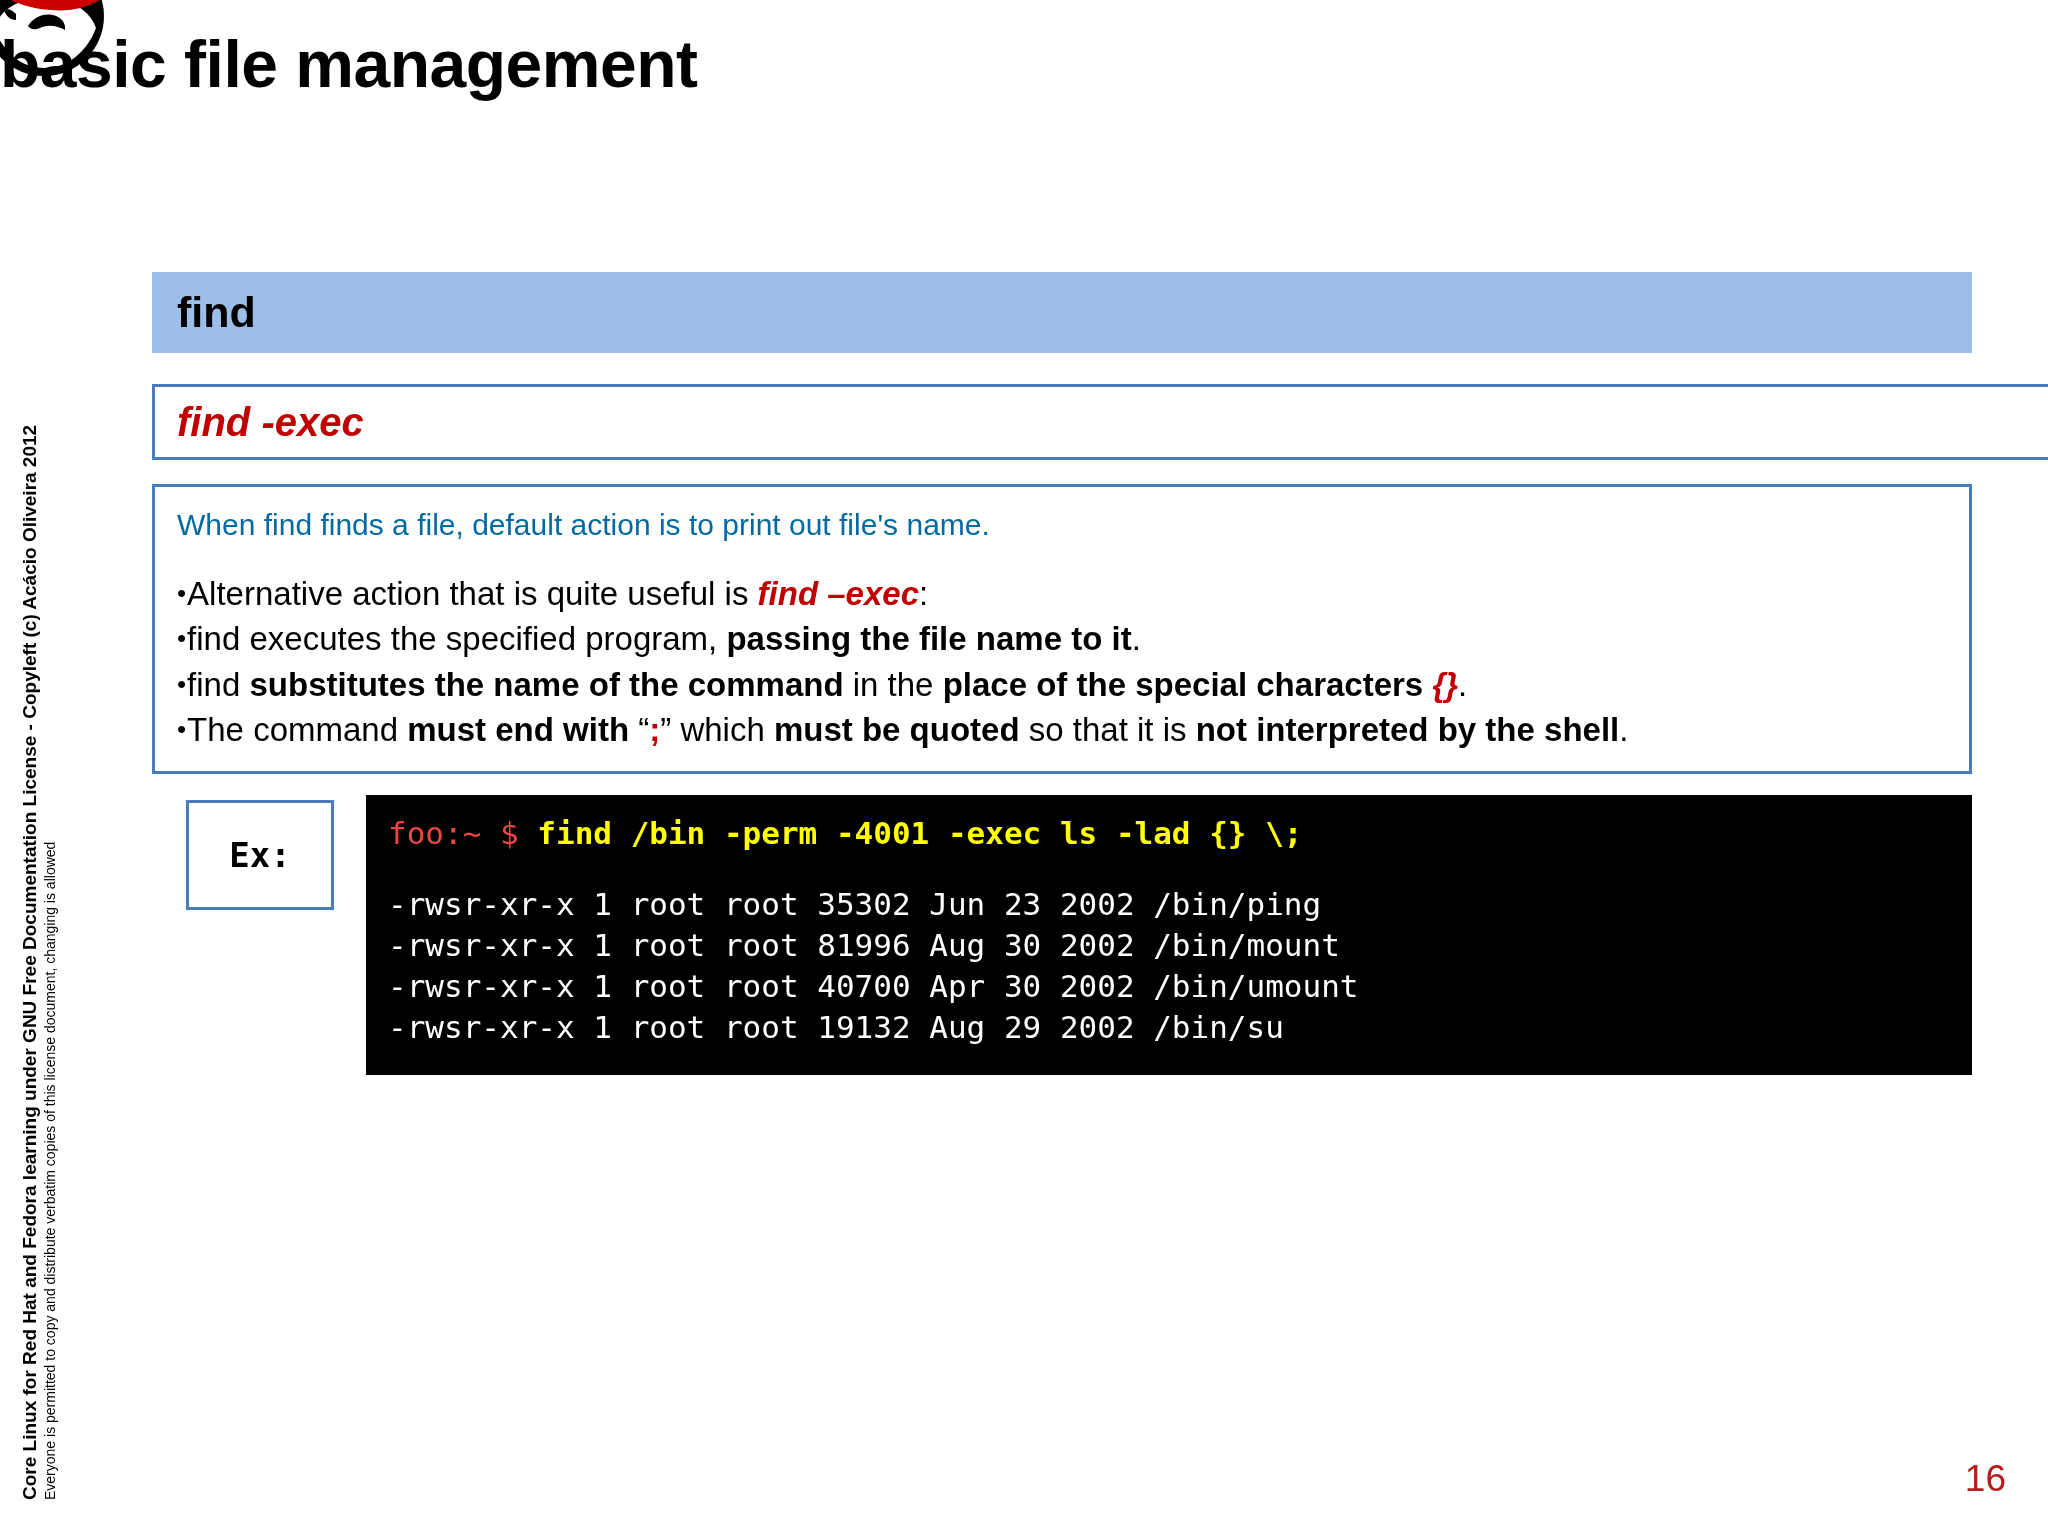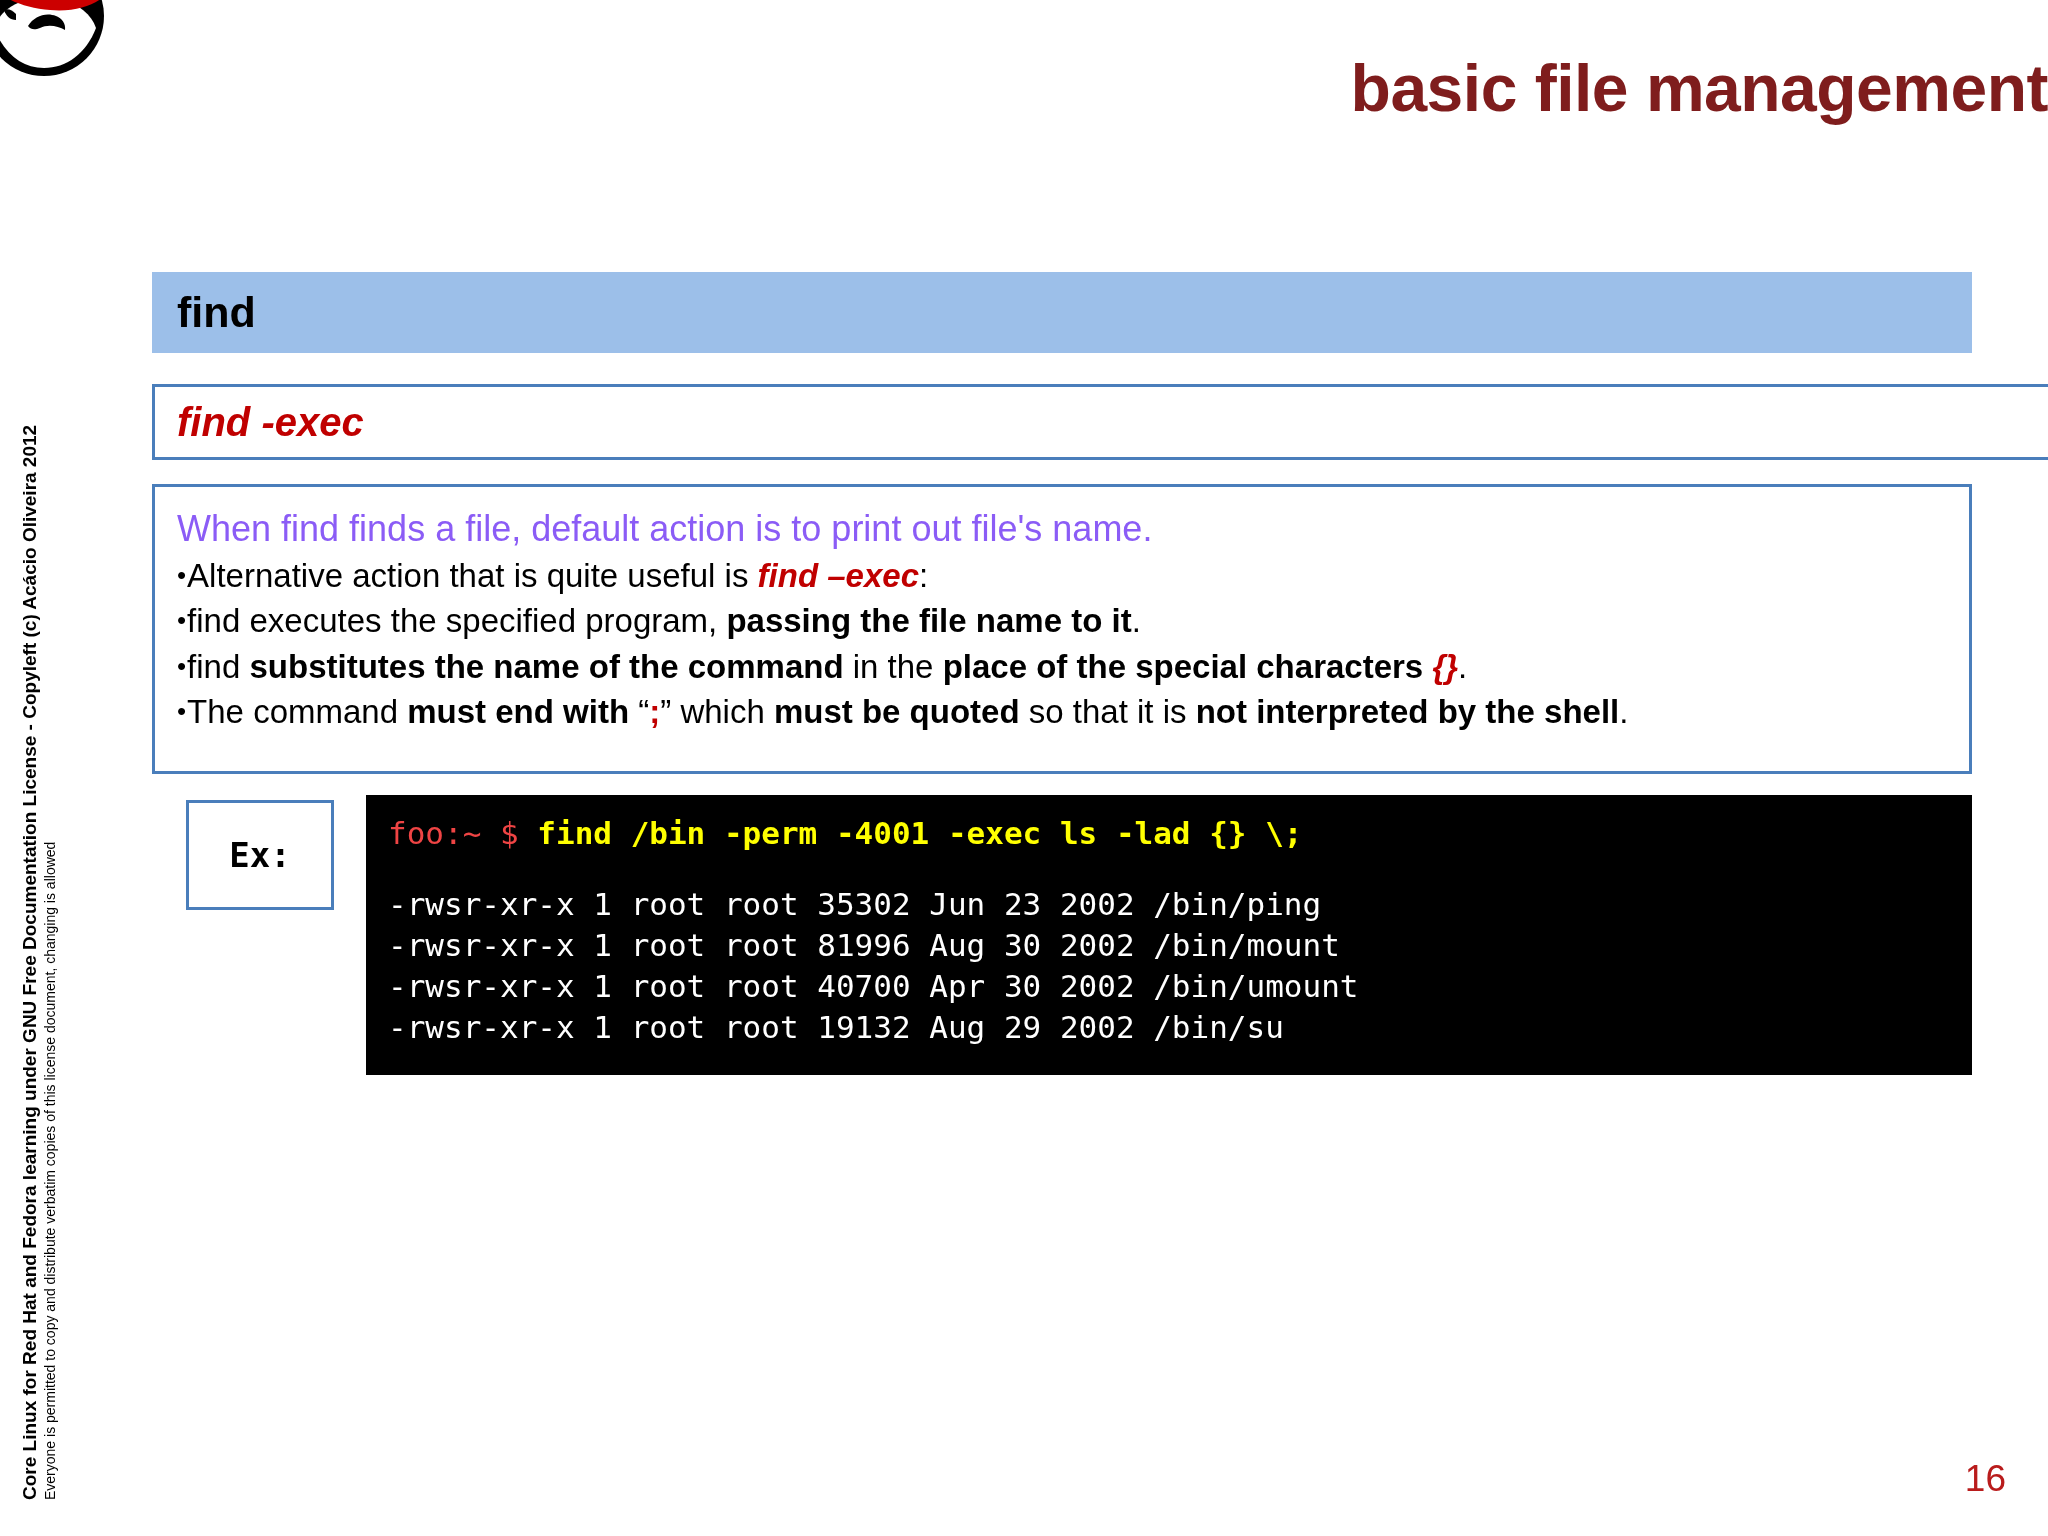--- a/index.html
+++ b/index.html
@@ -24,26 +24,26 @@
     width: 142px;
     height: 142px;
     overflow: hidden;
   }
   .logo svg { display: block; }
 
   
   .slide-title {
     position: absolute;
     left: 0;
-    top: 52px;
+    top: 28px;
     width: 2048px;
-    text-align: right;
+    text-align: left;
     font-size: 66px;
     font-weight: bold;
-    color: #7f1d1d;
+    color: #000000;
     letter-spacing: -0.5px;
     line-height: 1.1;
   }
 
   
   .section-bar {
     position: absolute;
     left: 152px;
     top: 272px;
     width: 1820px;
@@ -88,23 +88,24 @@
     left: 152px;
     top: 484px;
     width: 1820px;
     height: 290px;
     border: 3px solid #4A7EBB;
     background: #ffffff;
     box-sizing: border-box;
     padding: 18px 22px 0 22px;
   }
   .body-lead {
-    font-size: 36px;
-    color: #8b5cf6;
+    font-size: 30px;
+    color: #0369a1;
     line-height: 1.32;
+    margin-bottom: 26px;
   }
   .bullet-line {
     font-size: 33px;
     color: #000000;
     line-height: 1.38;
     white-space: nowrap;
   }
   .bullet-line .dot {
     font-size: 26px;
     vertical-align: 3px;

